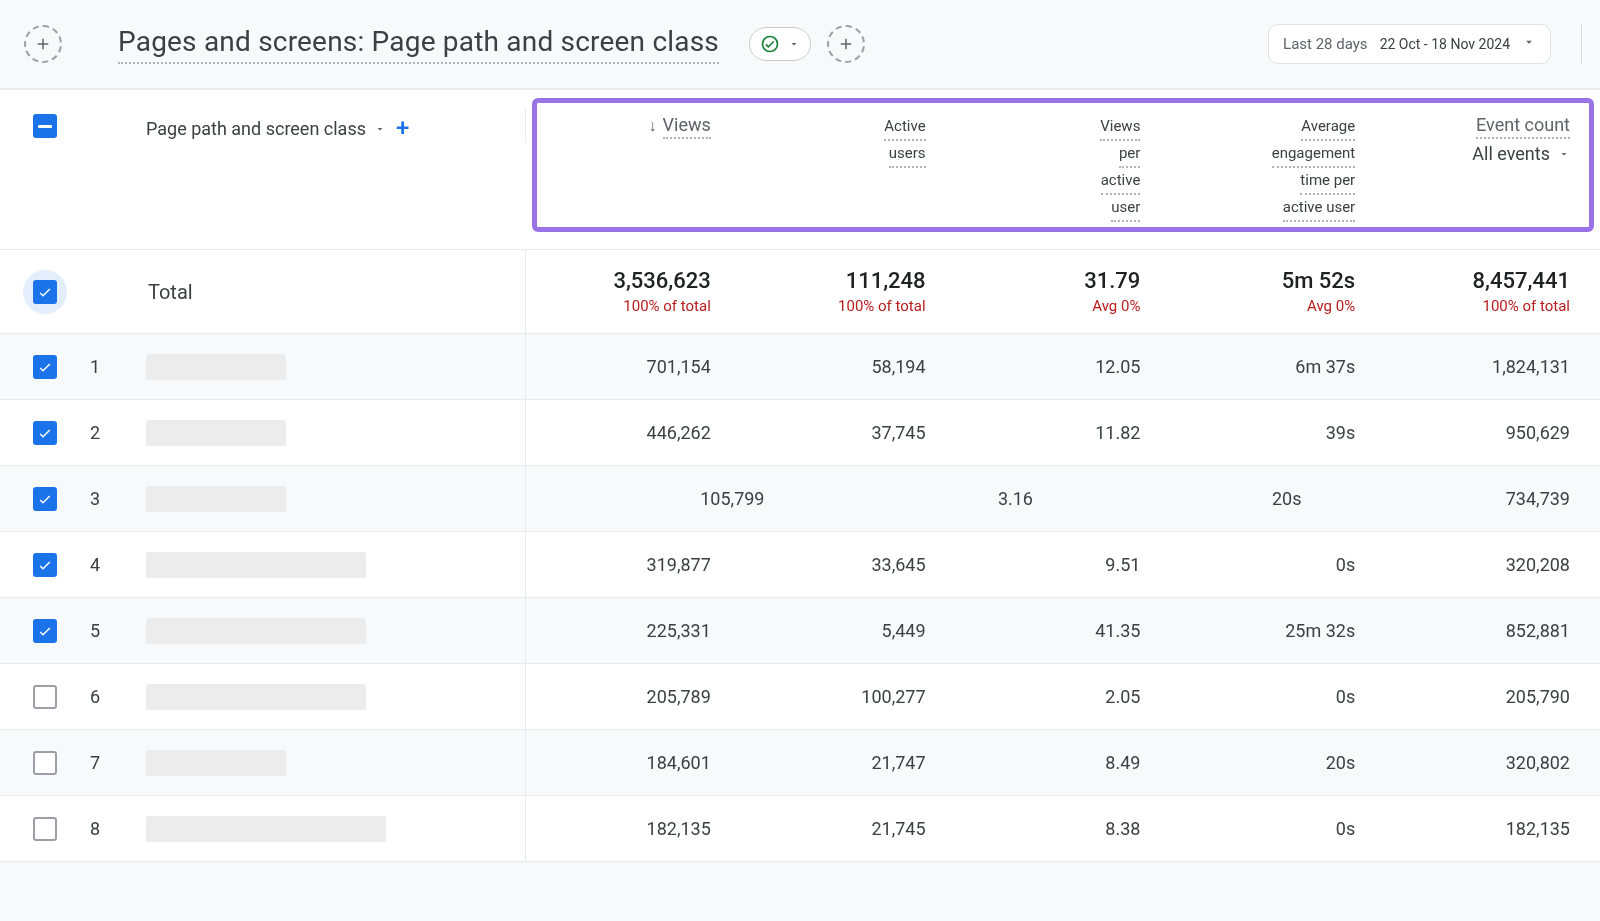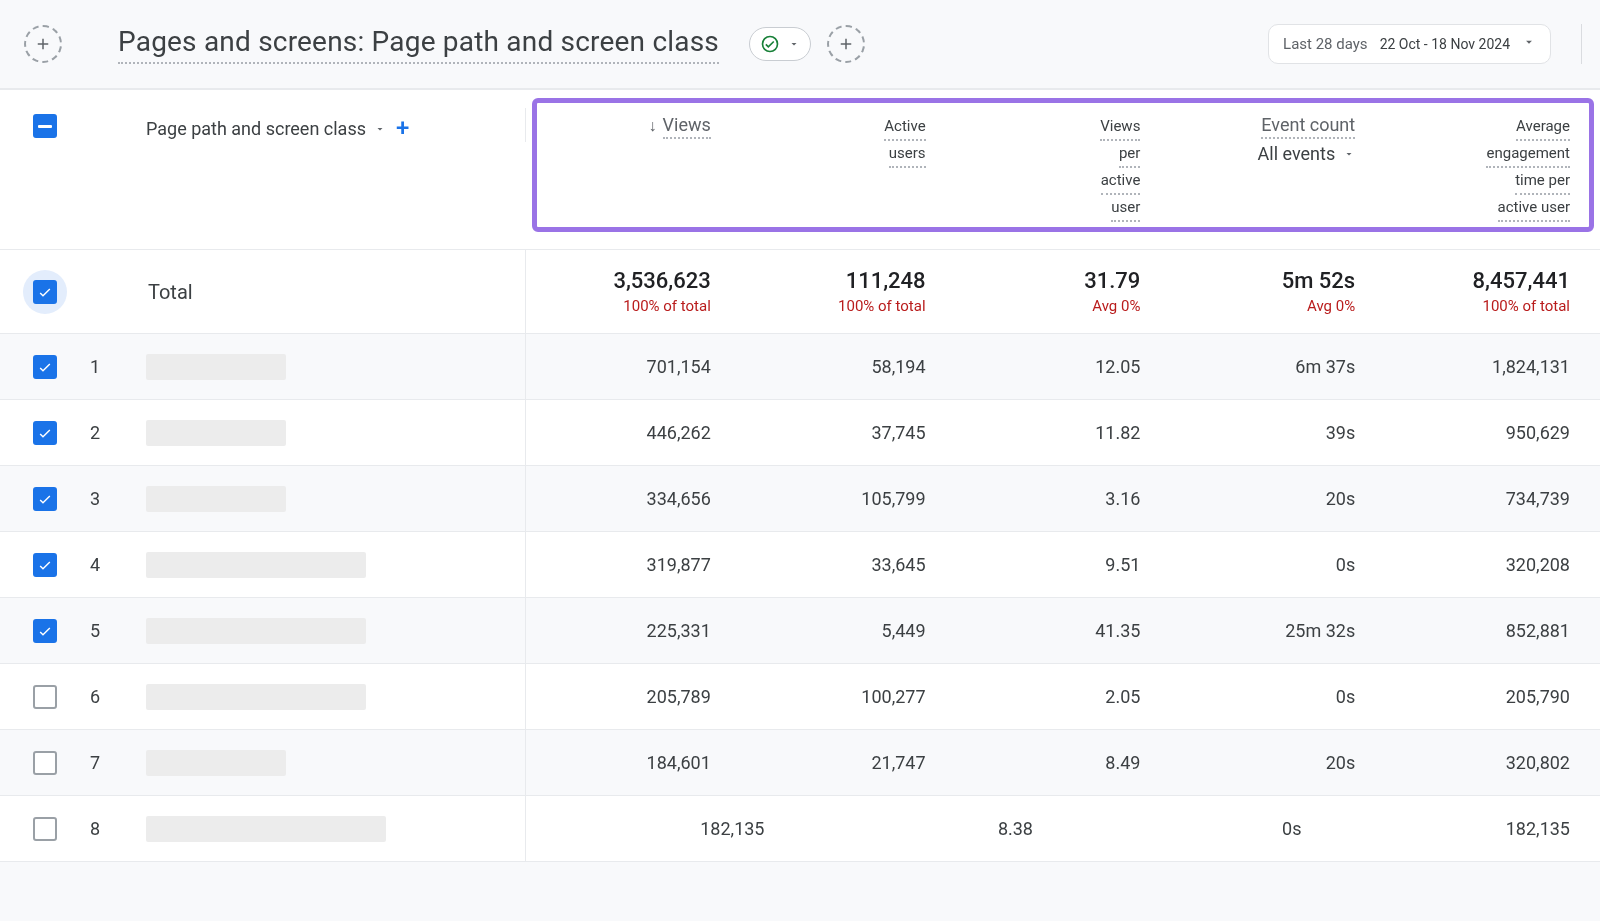--- a/index.html
+++ b/index.html
@@ -237,39 +237,39 @@
           <div class="multi">
               <span>Views</span>
               <span>per</span>
               <span>active</span>
               <span>user</span>
             </div>
         </div>
       </div>
       <div class="cell metric">
         <div class="col-head">
+          <div class="multi">
+              <span>Average</span>
+              <span>engagement</span>
+              <span>time per</span>
+              <span>active user</span>
+            </div>
+        </div>
+      </div>
+      <div class="cell metric">
+        <div class="col-head">
           <span class="t">Event count</span>
           <div class="event-sub">
             <span>All events</span>
             <span><svg width="12" height="12" viewBox="0 0 24 24">
                   <path fill="#5f6368" d="M7 10l5 5 5-5z"></path>
                 </svg></span>
           </div>
         </div>
       </div>
-      <div class="cell metric">
-        <div class="col-head">
-          <div class="multi">
-              <span>Average</span>
-              <span>engagement</span>
-              <span>time per</span>
-              <span>active user</span>
-            </div>
-        </div>
-      </div>
     </div>
   </div>
 
   <div class="row total">
     <div class="cell check">
       <span class="halo">
           <span class="chk on">
         <svg width="16" height="16" viewBox="0 0 24 24">
               <path fill="#fff" d="M9 16.2l-3.5-3.5L4 14.2 9 19.2 20 8.2l-1.5-1.5z"></path>
             </svg>
@@ -354,21 +354,20 @@
           <span class="chk on">
             <svg width="16" height="16" viewBox="0 0 24 24">
               <path fill="#fff" d="M9 16.2l-3.5-3.5L4 14.2 9 19.2 20 8.2l-1.5-1.5z"></path>
             </svg>
           </span>
         </div>
         <div class="cell idx">3</div>
         <div class="cell path">
           <div class="redacted" style="width: 140px;"></div>
         </div>
-        <div class="cell metric">334,656</div>
         <div class="cell metric">105,799</div>
         <div class="cell metric">3.16</div>
         <div class="cell metric">20s</div>
         <div class="cell metric">734,739</div>
       </div>
       <div class="row">
         <div class="cell check">
           <span class="chk on">
             <svg width="16" height="16" viewBox="0 0 24 24">
               <path fill="#fff" d="M9 16.2l-3.5-3.5L4 14.2 9 19.2 20 8.2l-1.5-1.5z"></path>
@@ -433,19 +432,20 @@
       </div>
       <div class="row">
         <div class="cell check">
           <span class="chk"></span>
         </div>
         <div class="cell idx">8</div>
         <div class="cell path">
           <div class="redacted" style="width: 240px;"></div>
         </div>
         <div class="cell metric">182,135</div>
+        <div class="cell metric">21,745</div>
         <div class="cell metric">8.38</div>
         <div class="cell metric">0s</div>
         <div class="cell metric">182,135</div>
       </div>
     </div>
 
 </div>
 
 </body></html>

